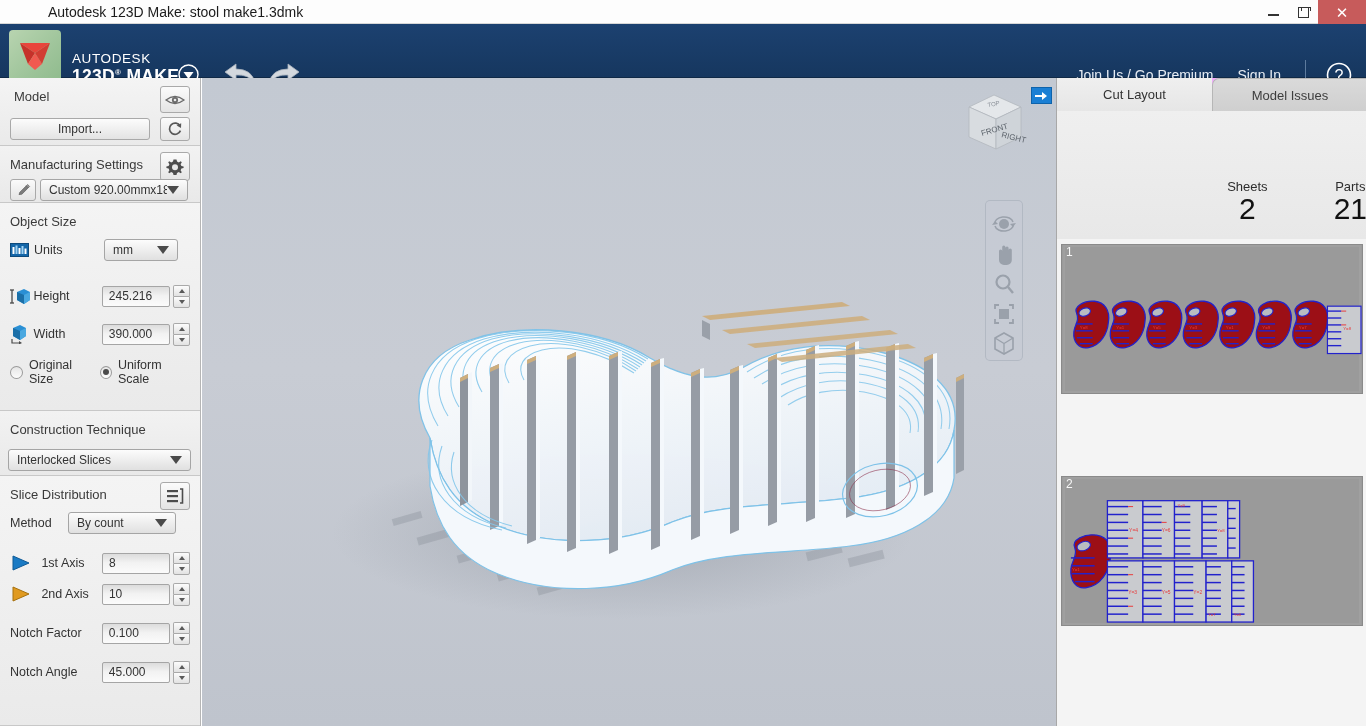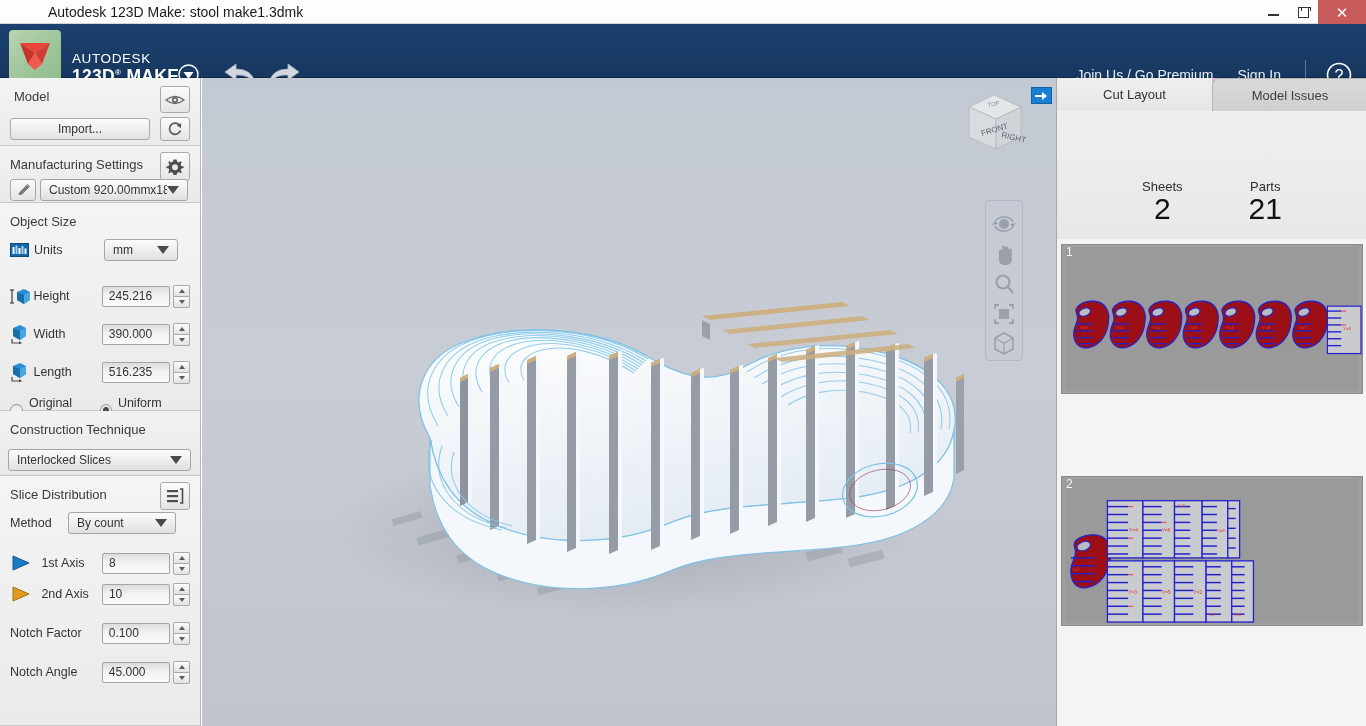--- a/index.html
+++ b/index.html
@@ -200,21 +200,21 @@
   .tab.inactive {
     left: 155px;
     background: linear-gradient(to bottom, #dadada 0%, #cfcfcf 100%);
     border-top-left-radius: 7px;
     border-left: 1px solid #b6b6b6; border-top: 1px solid #b6b6b6;
     color: #3d3d3d;
   }
   .stats {
     height: 128px; width: 310px;
     background: linear-gradient(to bottom, #efefef 0%, #e8e8e8 100%);
-    display: flex; justify-content: center; gap: 66px;
+    display: flex; justify-content: flex-end; gap: 66px;
     padding-top: 68px;
   }
   .stat { text-align: center; }
   .stat-label { font-size: 13px; color: #2d2d2d; display: block; }
   .stat-value { font-size: 30px; color: #111; display: block; margin-top: -2px; font-weight: 400;}
 
   .sheet {
     position: relative; width: 302px; height: 150px;
     margin: 0 0 0 4px;
     background: #9b9b9b;
@@ -387,41 +387,20 @@
         <div class="spinner">
           <div class="spin-half top">
               <span class="spin-tri-up"></span>
             </div>
           <div class="spin-half bot">
               <span class="spin-tri-dn"></span>
             </div>
         </div>
       </div>
 
-      <div class="row" style="margin-top:8px;">
-        <span class="row-icon">
-          <svg width="22" height="19" viewBox="0 0 22 19">
-            <polygon points="3,3 10,0 16,3 16,11 10,15 3,11" fill="#2a8fd4"></polygon>
-            <polygon points="3,3 10,6 10,15 3,11" fill="#1b6fa8"></polygon>
-            <polygon points="10,6 16,3 16,11 10,15" fill="#4aa8e0"></polygon>
-            <path d="M2 14 L2 18 L9 18" fill="none" stroke="#4a4a4a" stroke-width="1.2"></path>
-            <polygon points="9,16 12,18 9,19.5" fill="#4a4a4a"></polygon>
-          </svg>
-        </span>
-        <span class="row-label" style="width:70px;">Length</span>
-        <div class="num-field">516.235</div>
-        <div class="spinner">
-          <div class="spin-half top">
-              <span class="spin-tri-up"></span>
-            </div>
-          <div class="spin-half bot">
-              <span class="spin-tri-dn"></span>
-            </div>
-        </div>
-      </div>
 
       <div style="display:flex; margin-top:10px;">
         <div class="radio-row" style="width:97px;">
           <span class="radio"></span>
           <span>Original Size</span>
         </div>
         <div class="radio-row">
           <span class="radio on"></span>
           <span>Uniform Scale</span>
         </div>

